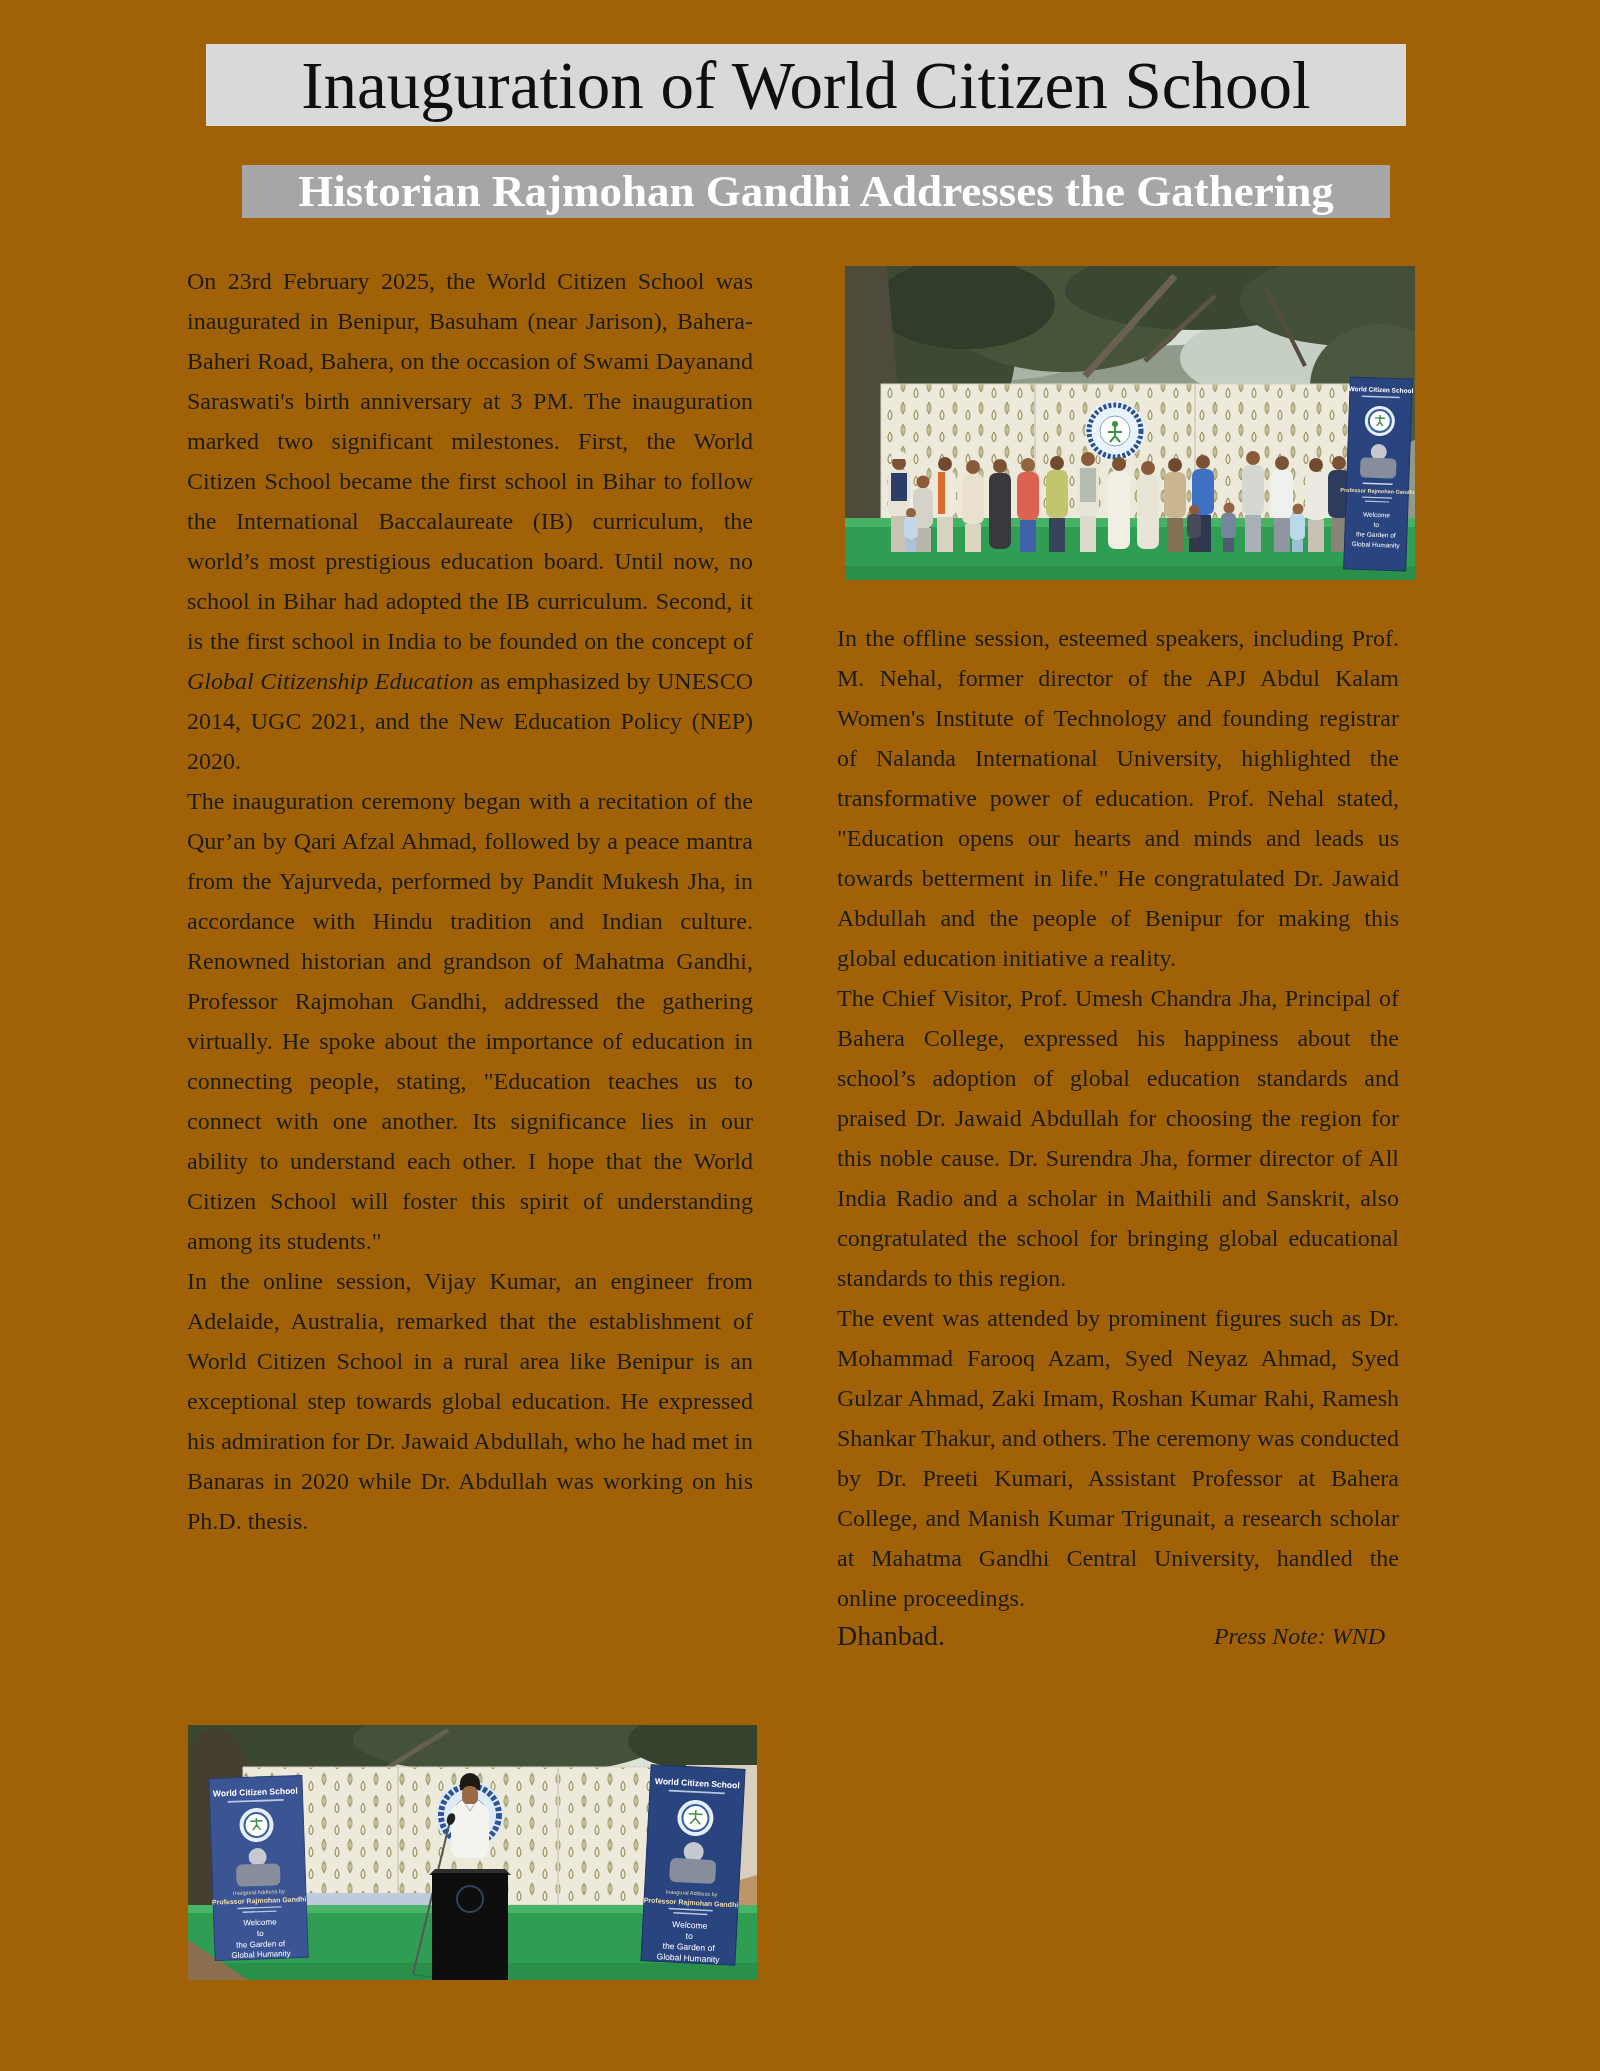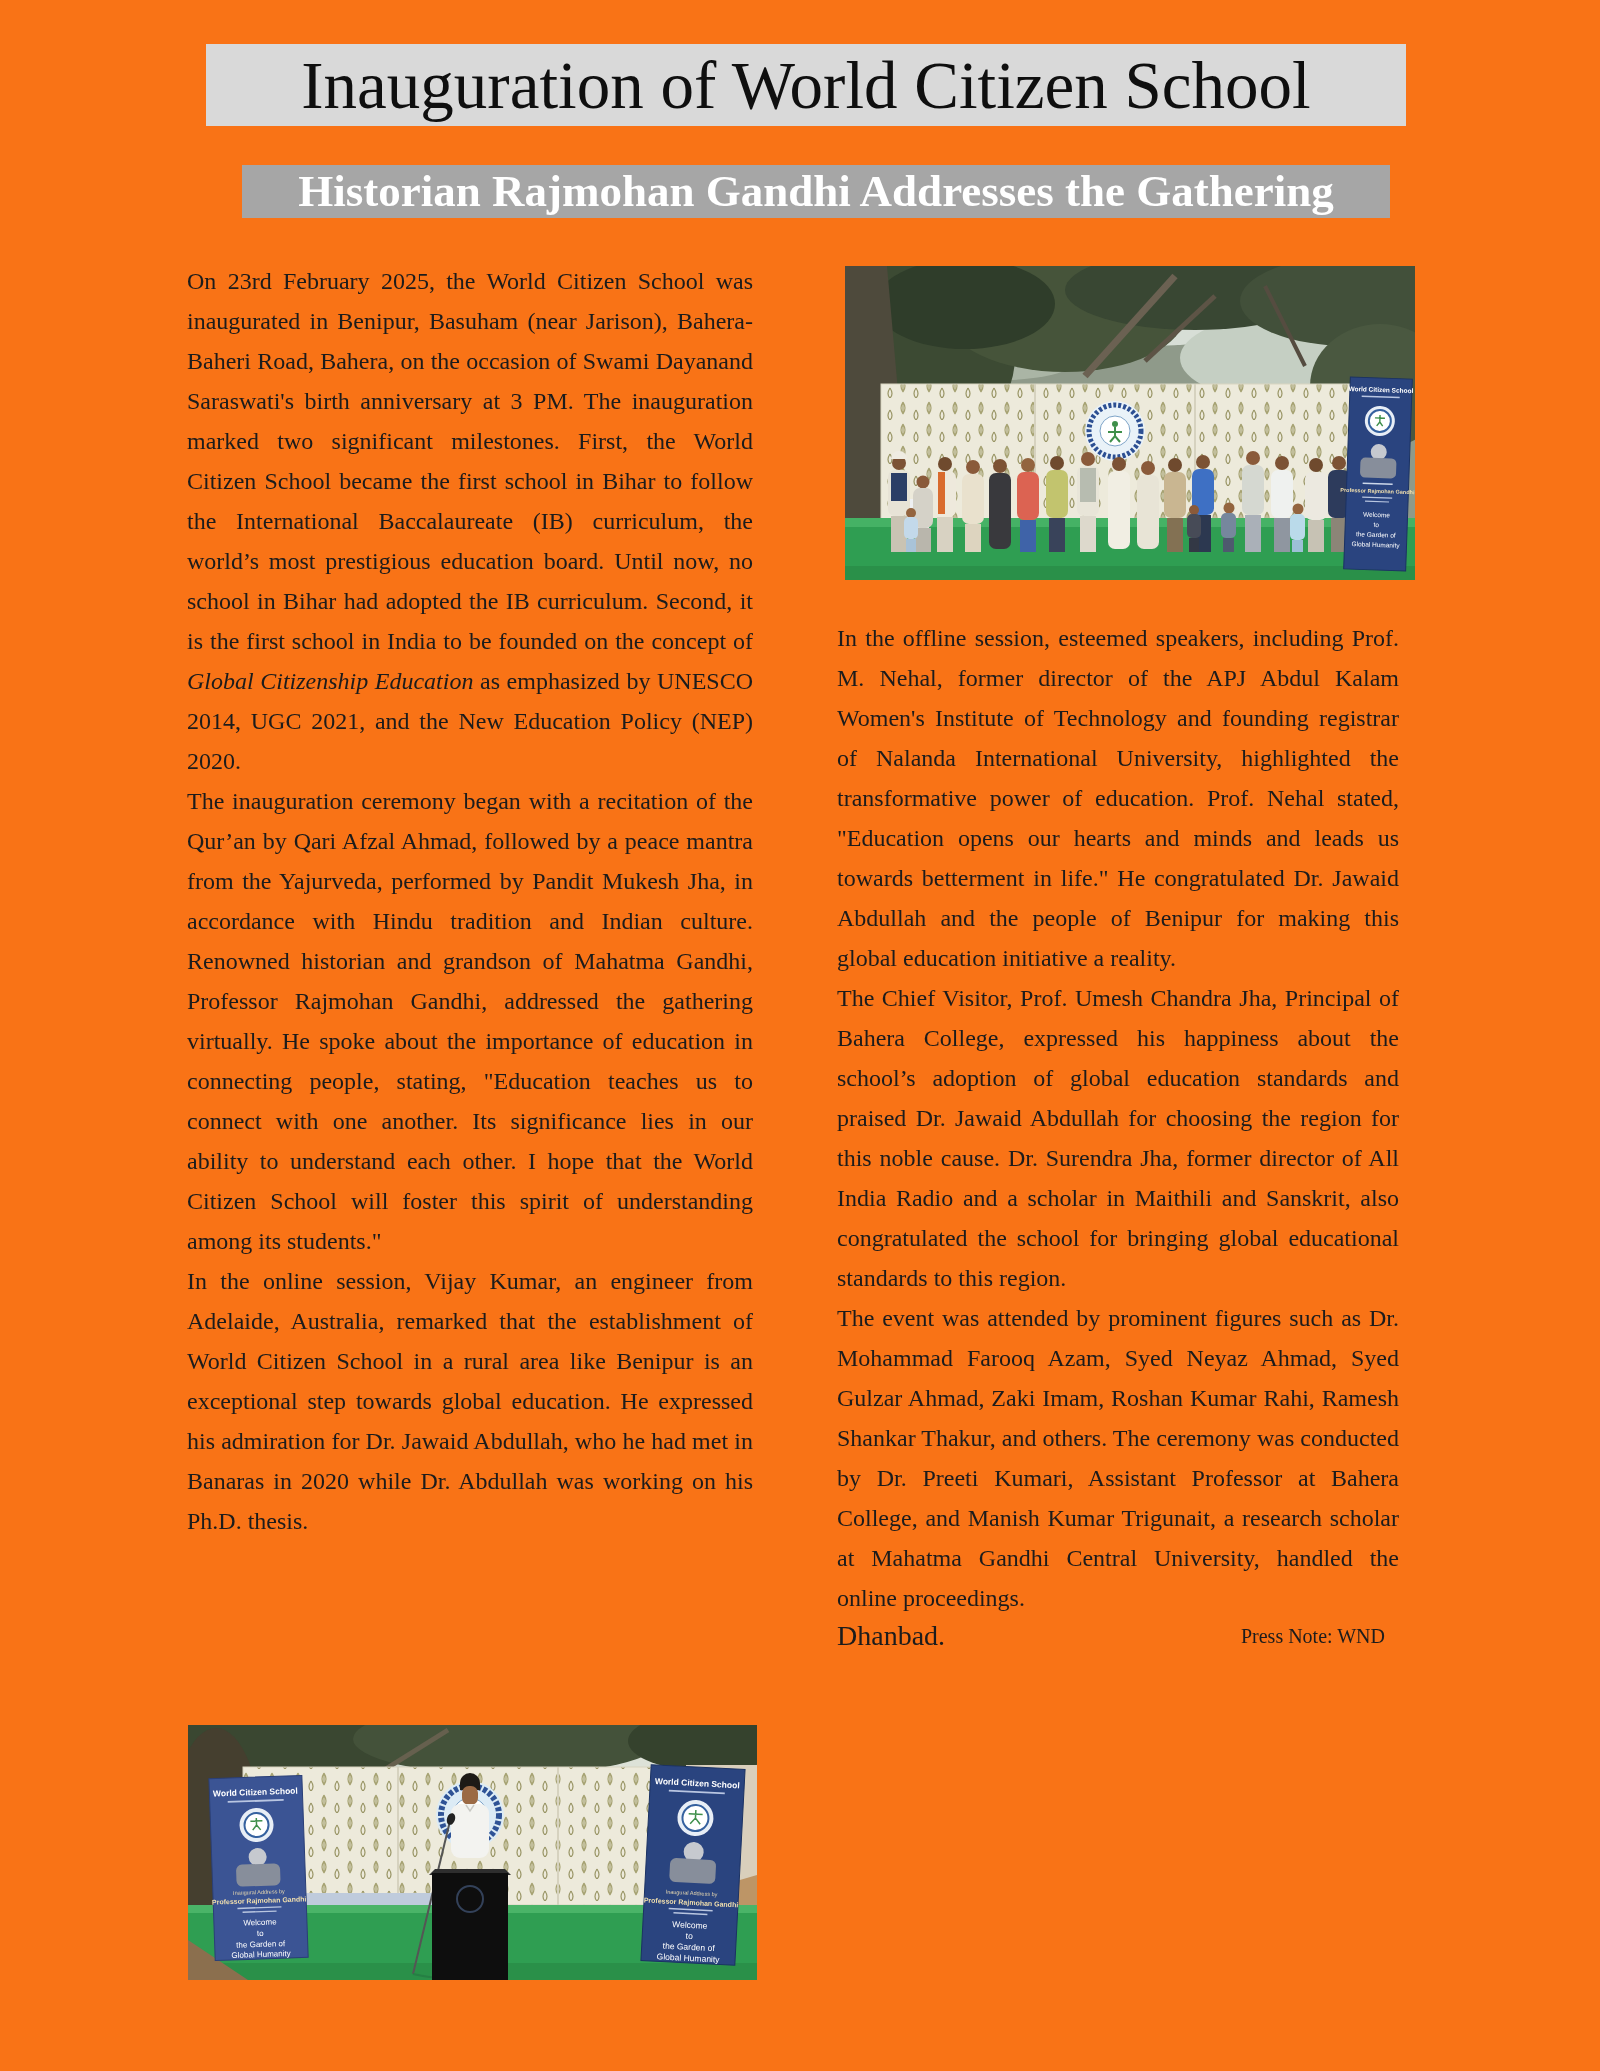--- a/index.html
+++ b/index.html
@@ -1,31 +1,31 @@
 <!DOCTYPE html>
 <html><head>
 <meta charset="utf-8">
 <style>
   html,body{margin:0;padding:0;background:#ffffff;}
-  .page{position:relative;width:1600px;height:2071px;background:#f97316;overflow:hidden;
+  .page{position:relative;width:1600px;height:2071px;background:#a16207;overflow:hidden;
         font-family:"Liberation Serif","DejaVu Serif",serif;color:#1c1c1c;}
   .title-bar{position:absolute;left:206px;top:44px;width:1200px;height:82px;background:#d9d9d9;
              display:flex;align-items:center;justify-content:center;}
   .title-bar span{font-size:67px;line-height:1;color:#0f0f0f;white-space:nowrap;}
   .subtitle-bar{position:absolute;left:242px;top:165px;width:1148px;height:53px;background:#a6a6a6;
                 display:flex;align-items:center;justify-content:center;}
   .subtitle-bar span{font-size:45px;line-height:1;color:#ffffff;white-space:nowrap;font-weight:bold;}
   .col{position:absolute;}
   .col p{margin:0;font-size:24px;line-height:40px;text-align:justify;}
   .col-left{left:187px;top:261px;width:566px;}
   .col-right{left:837px;top:618px;width:562px;}
   .ital{font-style:italic;}
   .lastline{display:flex;justify-content:space-between;align-items:flex-start;
             font-size:28px;line-height:36.8px;padding-right:14px;}
-  .pressnote{font-size:20px;}
+  .pressnote{font-size:24px;font-style:italic;}
   .photo{position:absolute;line-height:0;}
   .photo-top{left:845px;top:266px;width:570px;height:314px;}
   .photo-bottom{left:188px;top:1725px;width:569px;height:255px;}
   .photo svg{display:block;width:100%;height:100%;}
   .bannertext{font-family:"Liberation Sans","DejaVu Sans",sans-serif;}
 </style>
 </head>
 <body>
 
 <div class="page">

